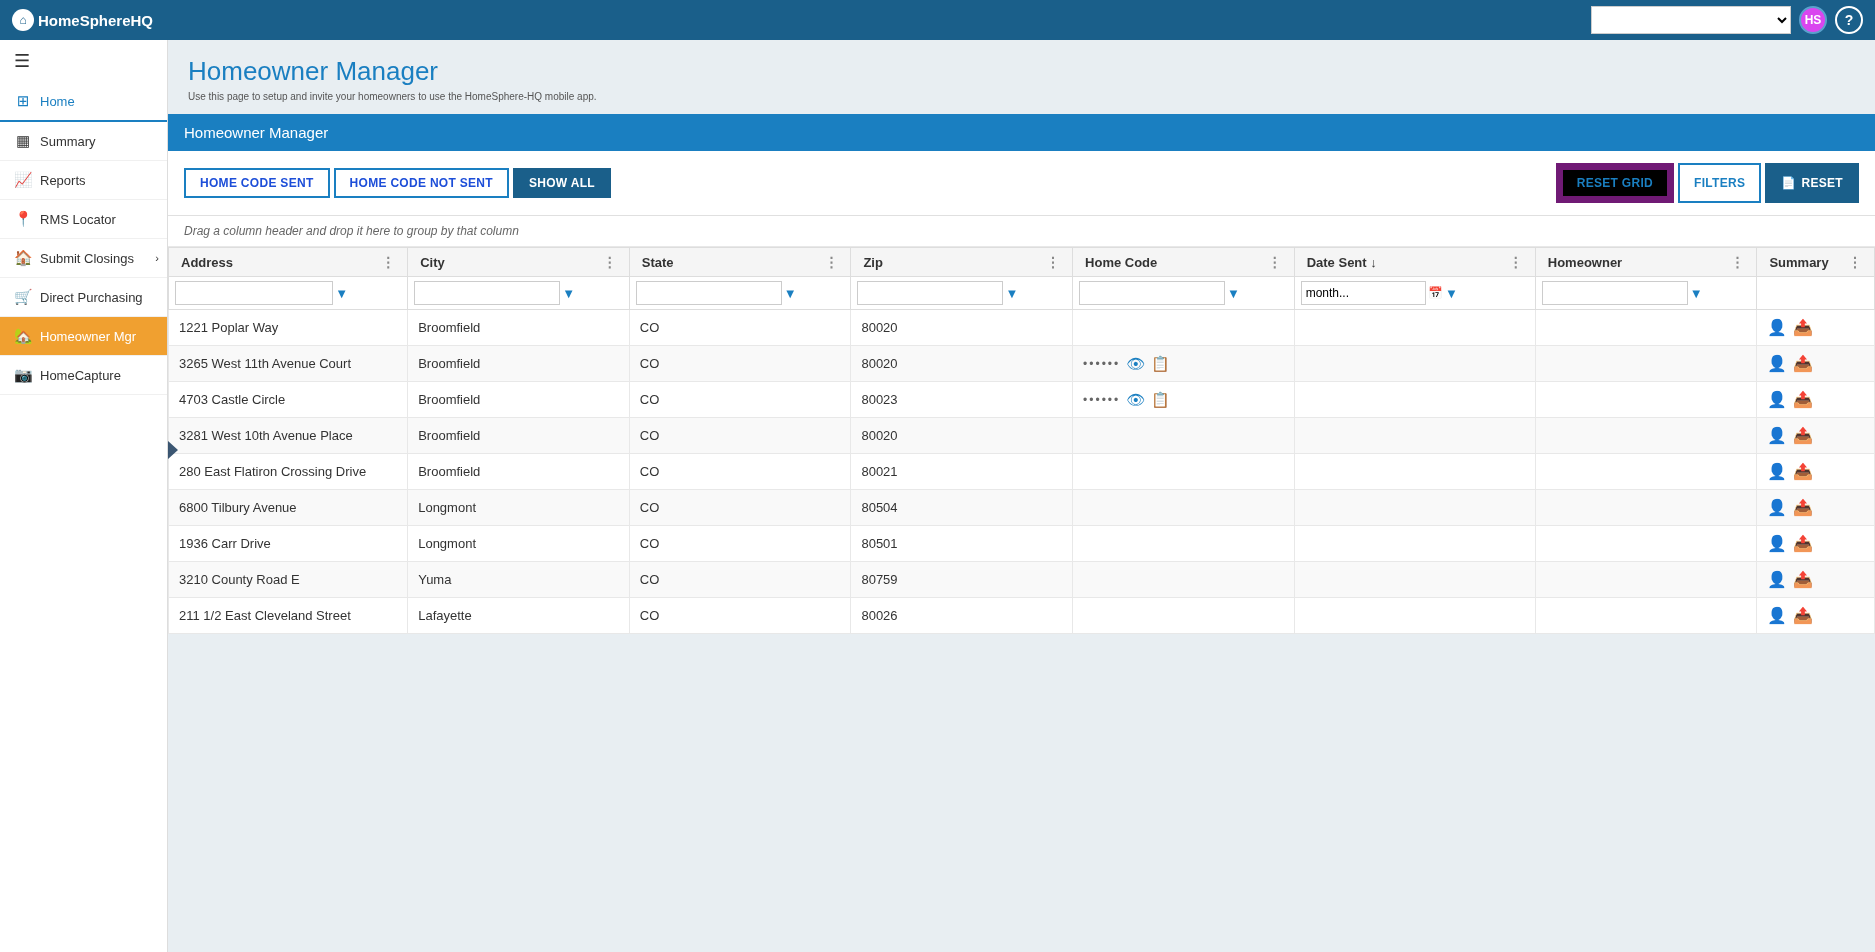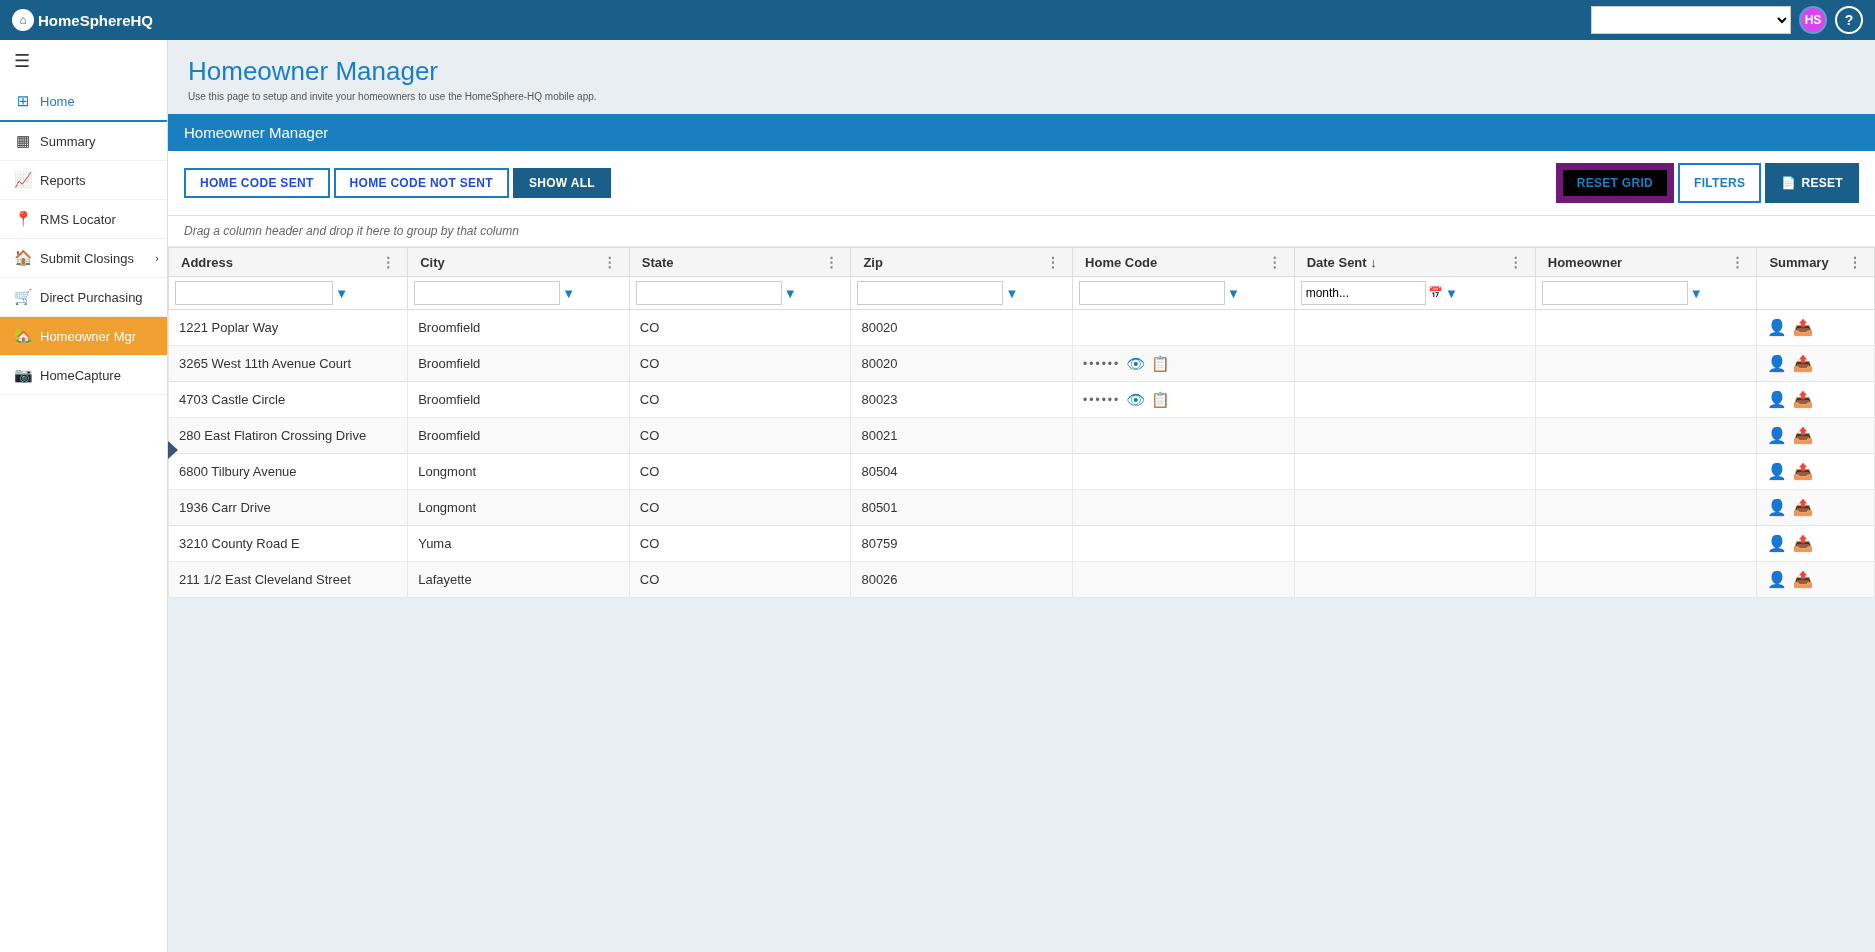--- a/index.html
+++ b/index.html
@@ -554,20 +554,35 @@
       <td></td>
       <td></td>
       <td>
         <div class="action-icons">
           <span class="action-icon">👤</span>
           <span class="action-icon upload">📤</span>
         </div>
       </td>
     </tr>
                 <tr>
+      <td>3281 West 10th Avenue Place</td>
+      <td>Broomfield</td>
+      <td>CO</td>
+      <td>80020</td>
+      <td></td>
+      <td></td>
+      <td></td>
+      <td>
+        <div class="action-icons">
+          <span class="action-icon">👤</span>
+          <span class="action-icon upload">📤</span>
+        </div>
+      </td>
+    </tr>
+                <tr>
       <td>280 East Flatiron Crossing Drive</td>
       <td>Broomfield</td>
       <td>CO</td>
       <td>80021</td>
       <td></td>
       <td></td>
       <td></td>
       <td>
         <div class="action-icons">
           <span class="action-icon">👤</span>

